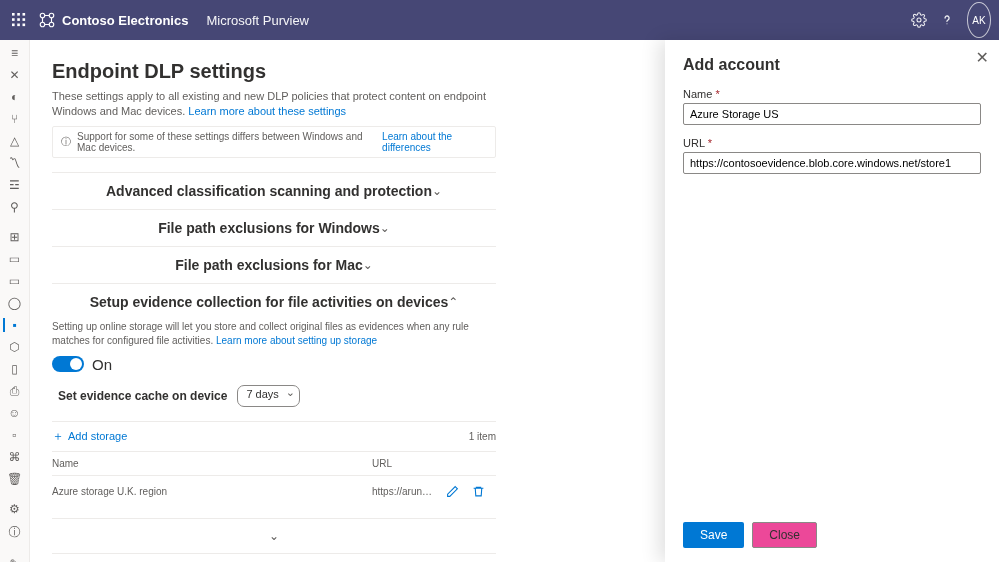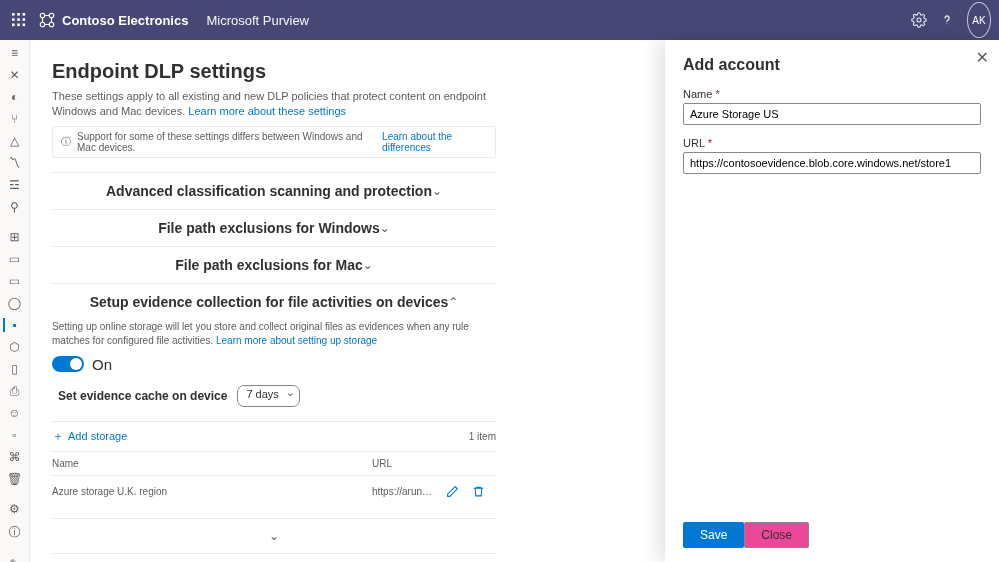--- a/index.html
+++ b/index.html
@@ -65,21 +65,21 @@
 .row-action.del { color:#0078d4;}
 
 
 .panel { position:absolute; right:0; top:0; bottom:0; width:334px; background:#fff; box-shadow:-6px 0 18px rgba(0,0,0,.12); display:flex; flex-direction:column; padding:16px 18px 14px 18px; z-index:5;}
 .panel .close { position:absolute; top:8px; right:10px; cursor:pointer; color:#605e5c; font-size:16px;}
 .panel h3 { font-size:16px; font-weight:600; margin-bottom:14px;}
 .panel label { font-size:11px; color:#323130; display:block; margin-bottom:3px;}
 .panel label .req { color:#a4262c;}
 .panel input { width:100%; border:1px solid #8a8886; padding:4px 6px; font-size:11px; border-radius:2px; margin-bottom:12px; outline:none;}
 .panel .pspacer { flex:1;}
-.panel .buttons { display:flex; align-items:center;}
+.panel .buttons { display:flex; gap:8px;align-items:center;}
 .btn { padding:5px 16px; font-size:12px; border-radius:2px; cursor:pointer; border:1px solid transparent;}
 .btn.primary { background:#0078d4; color:#fff;}
 .btn.secondary { background:#ec4899; color:#323130; border-color:#8a8886;}
 
 
 .fab-col { position:absolute; right:0; bottom:18px; display:flex; flex-direction:column; z-index:2;}
 .fab { width:30px; height:30px; display:flex; align-items:center; justify-content:center; cursor:pointer; color:#fff;}
 .fab.f1 { background:#038387;}
 .fab.f2 { background:#323130;}
 

